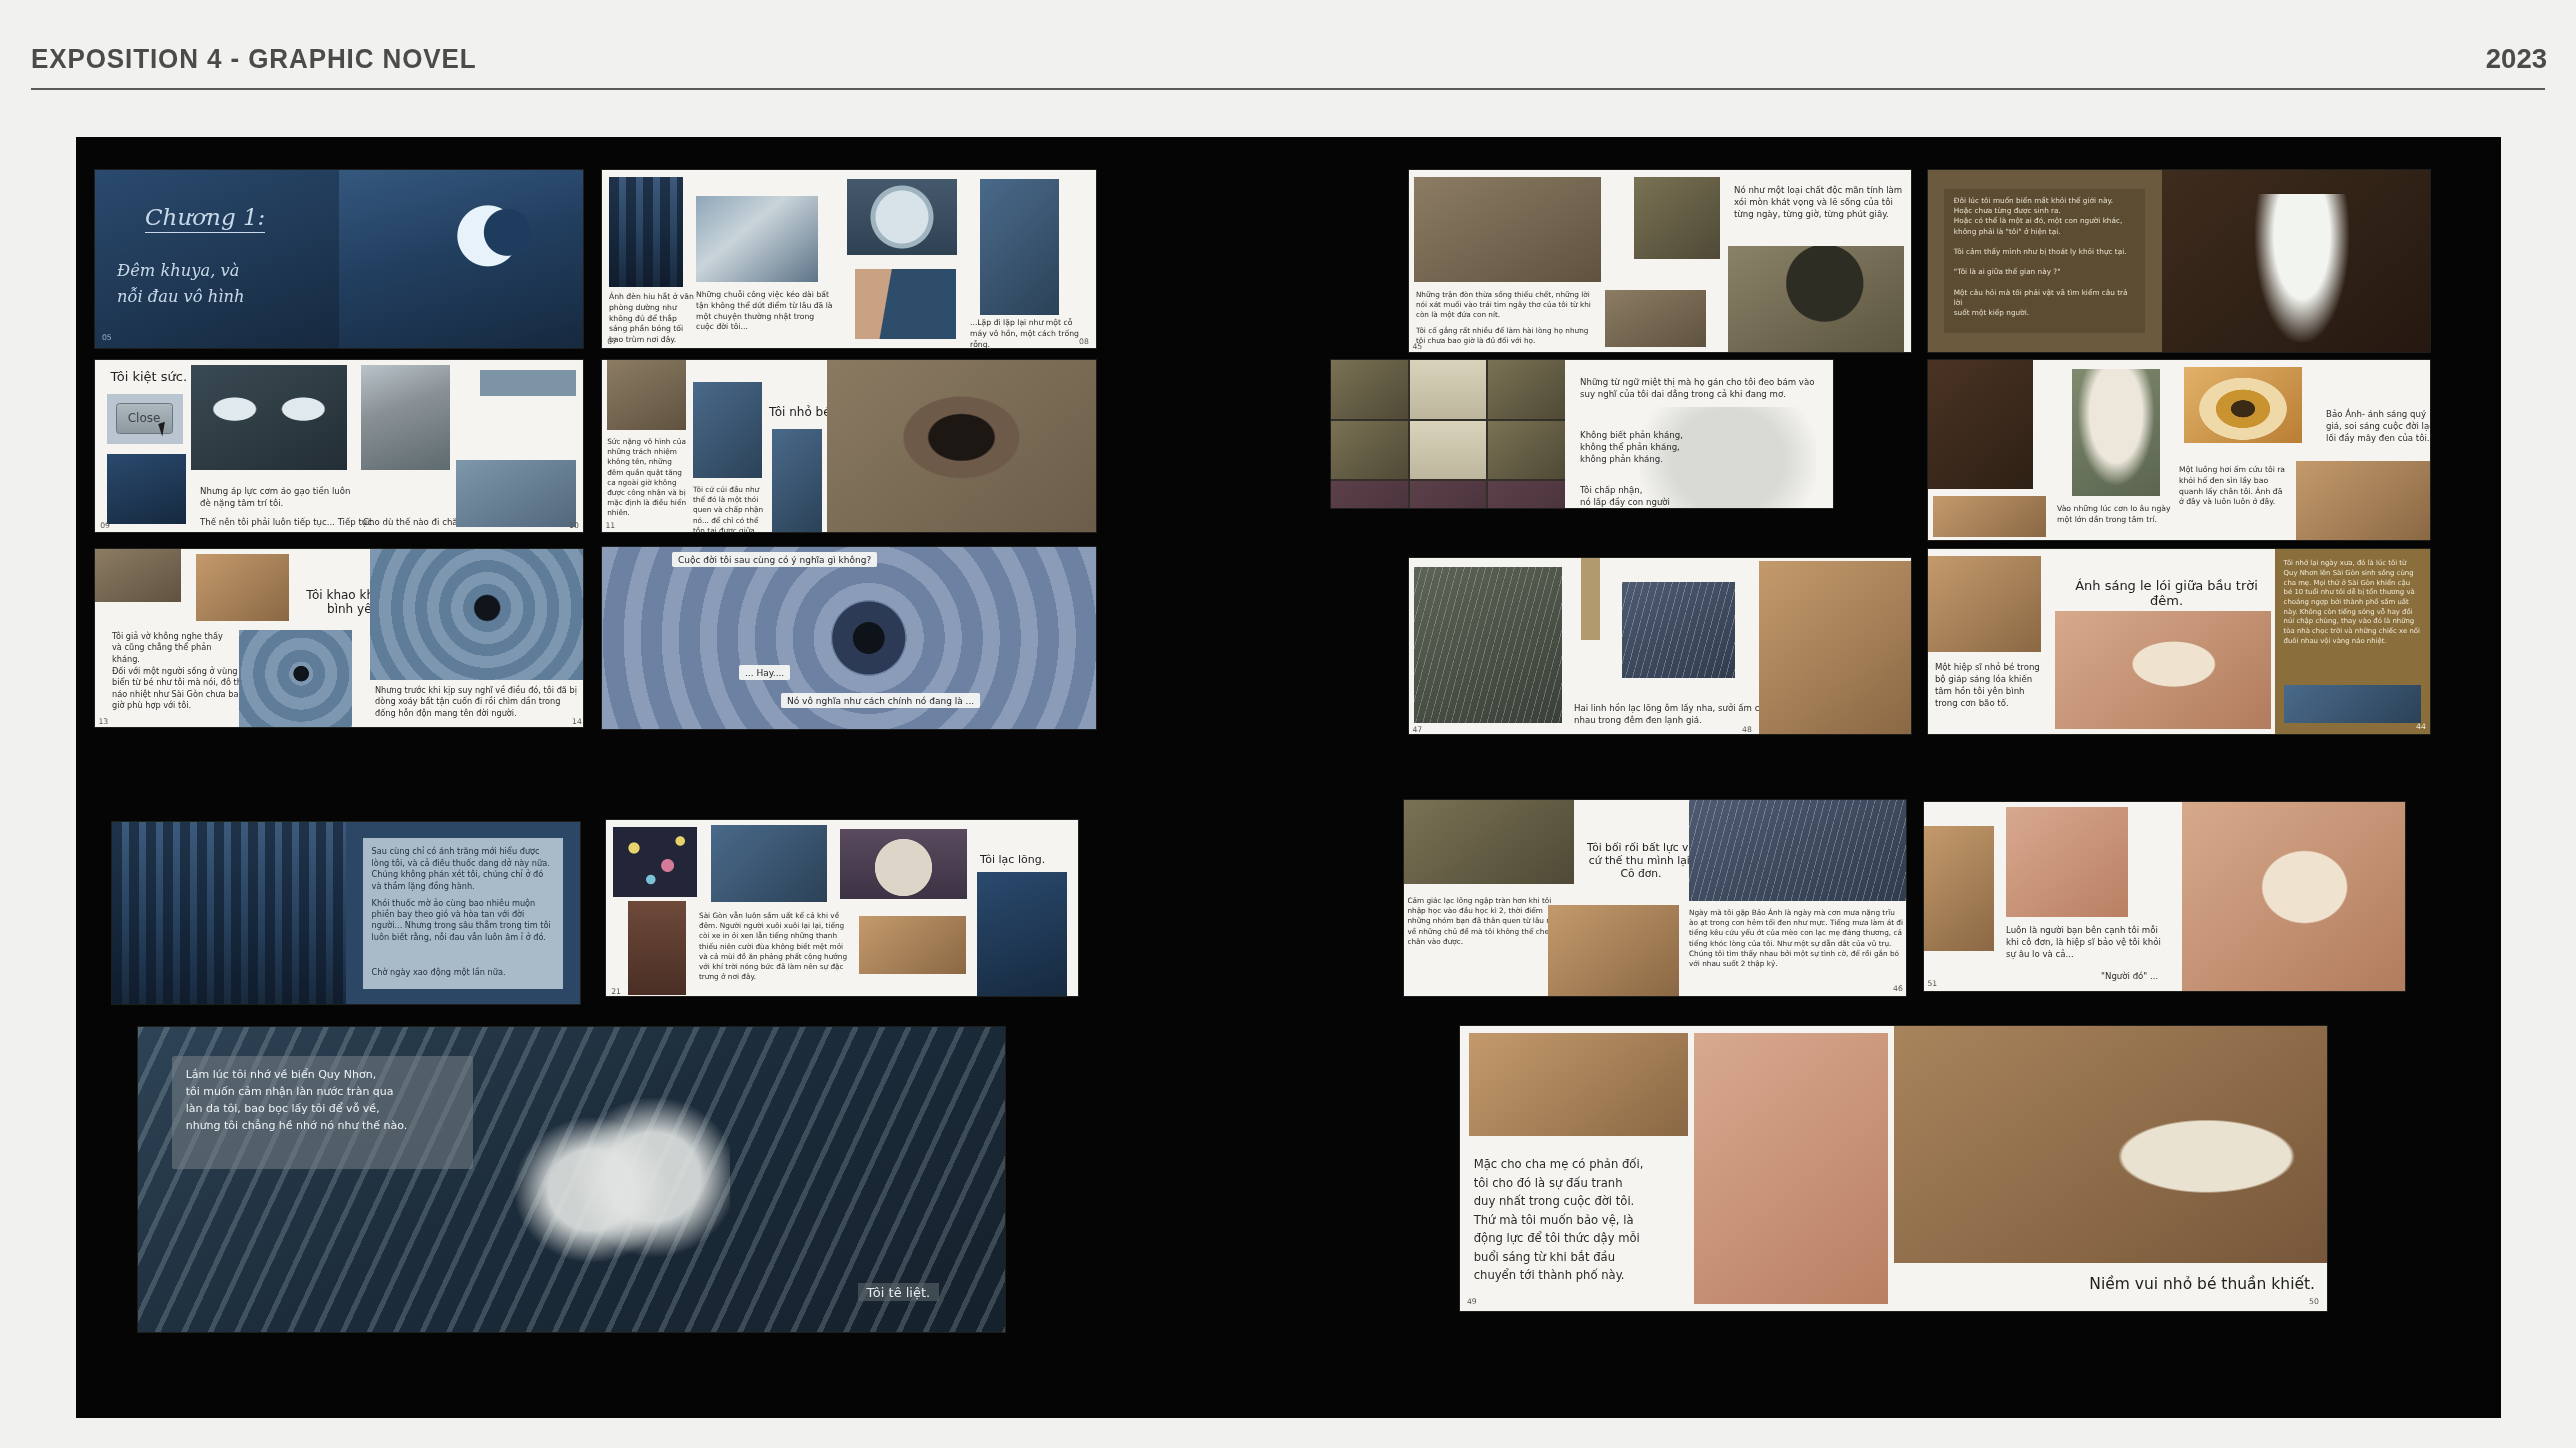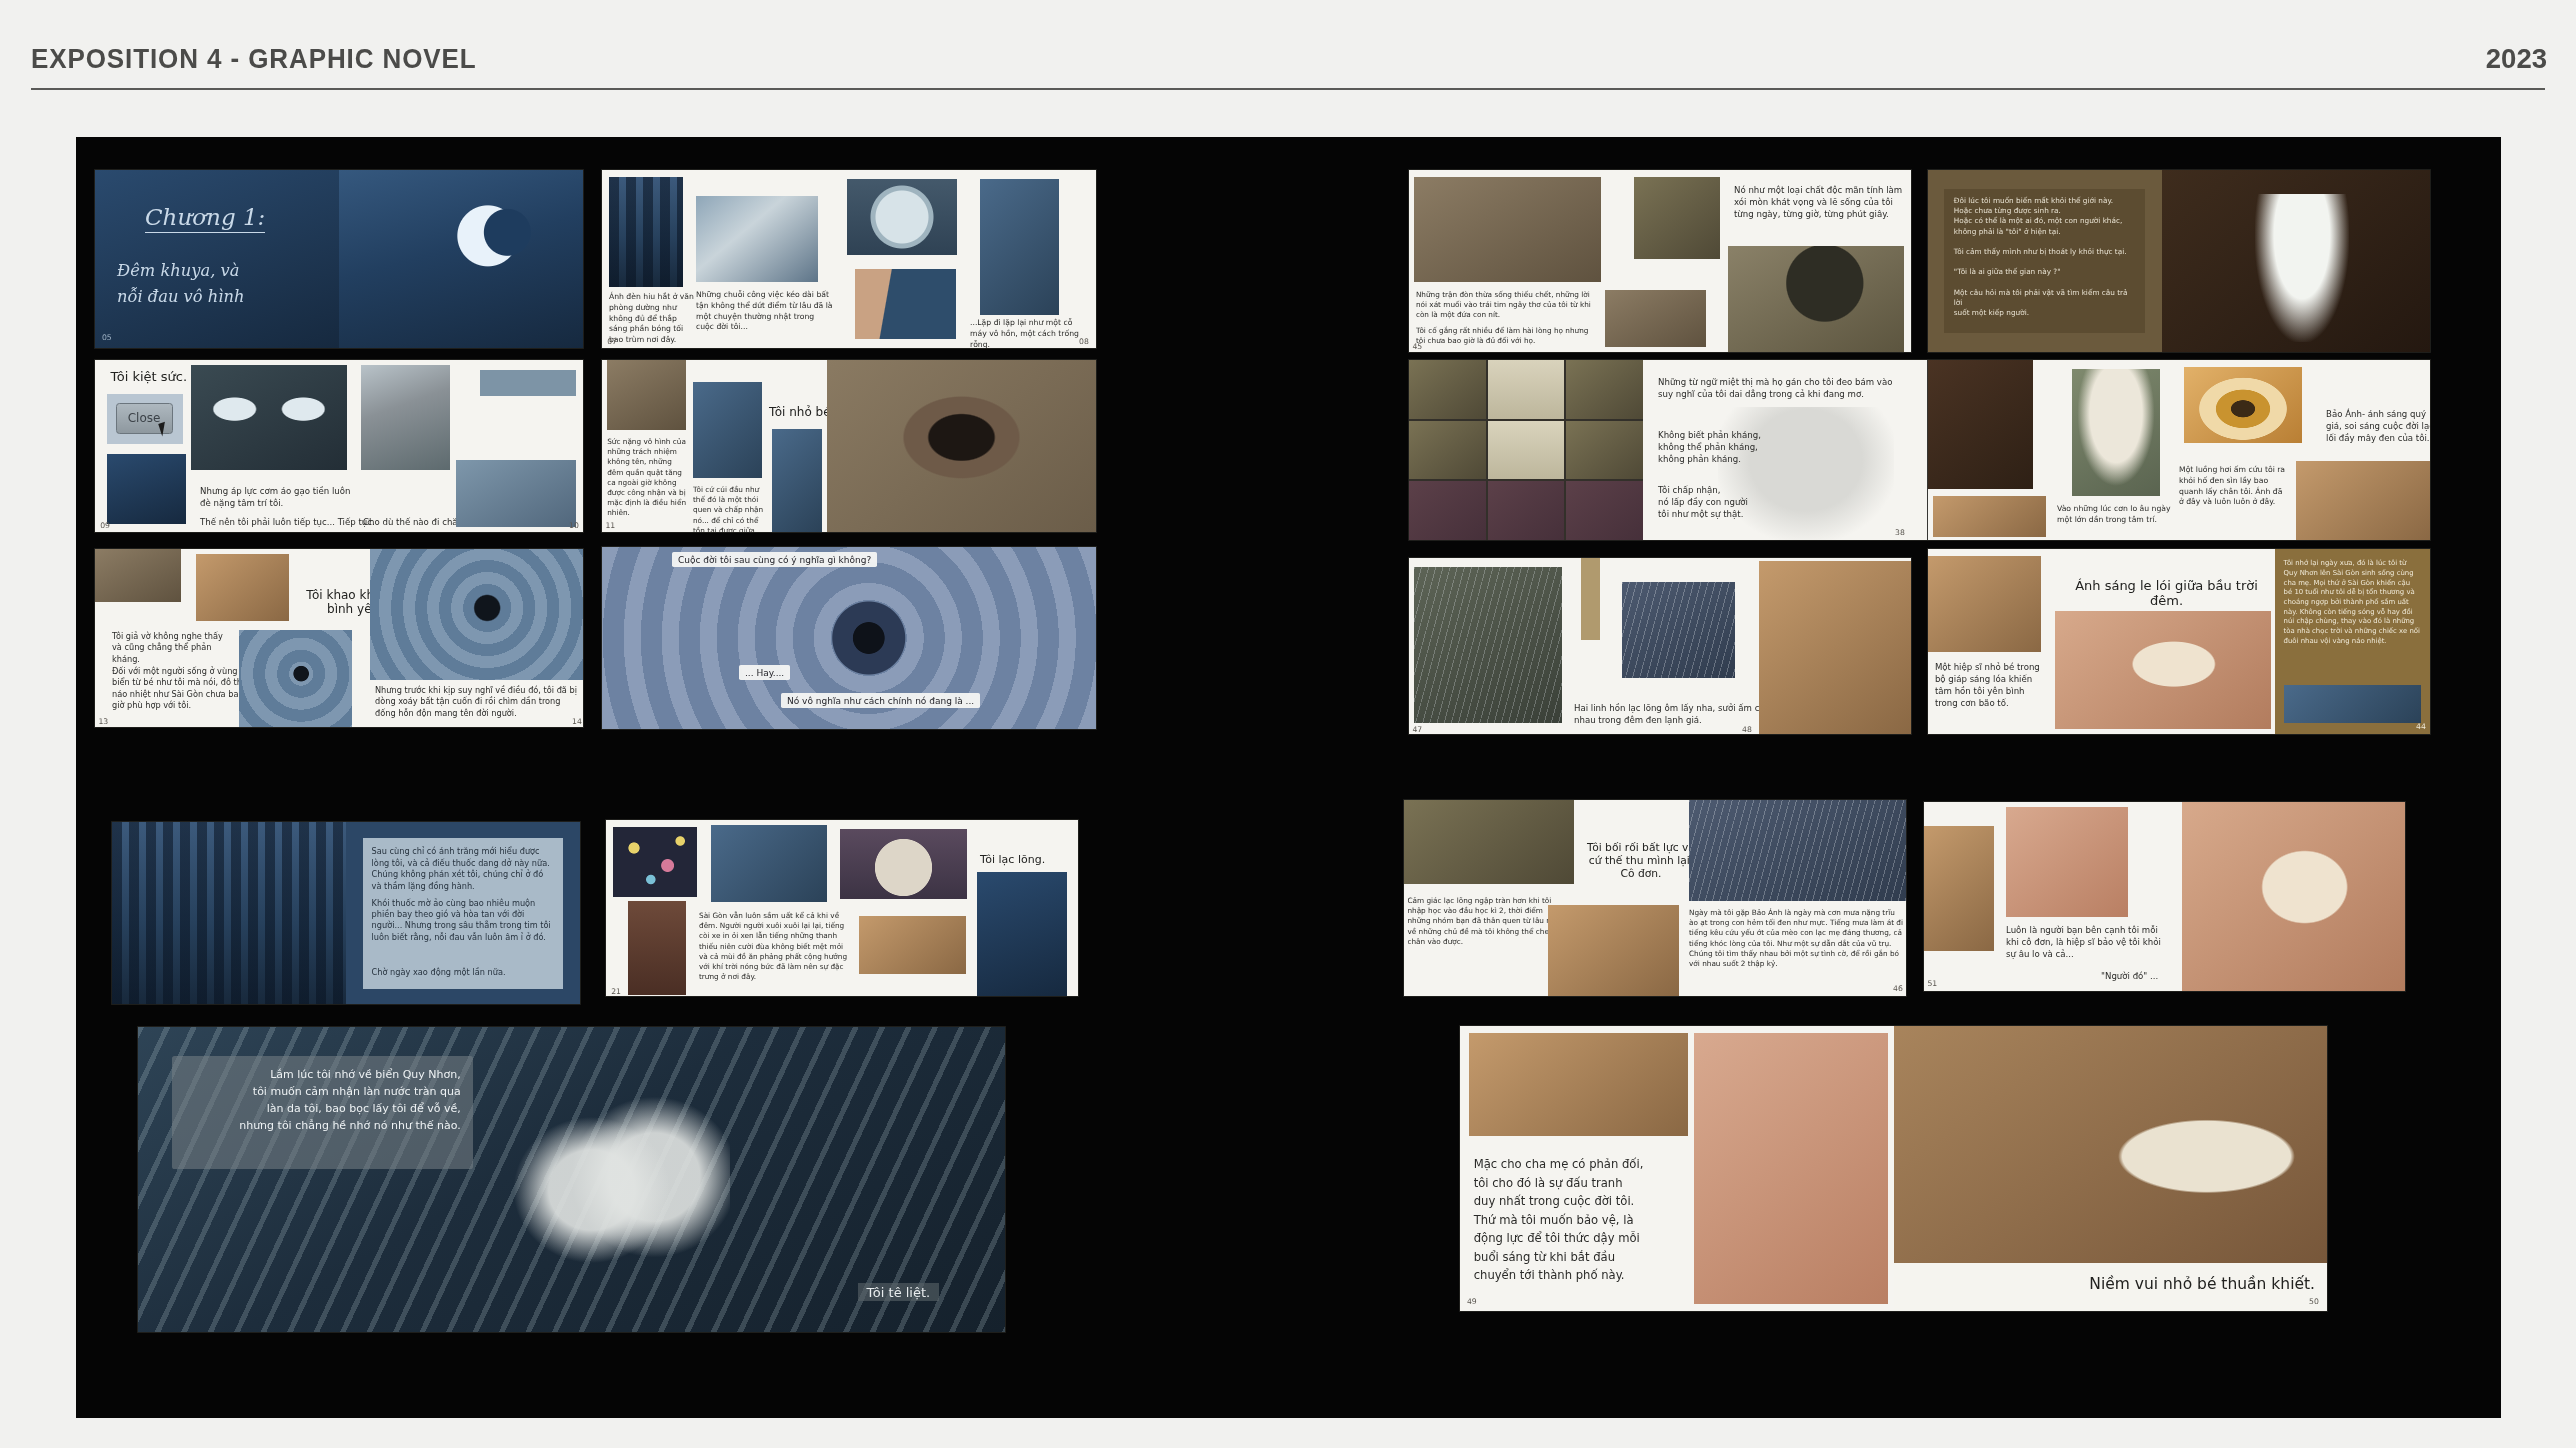--- a/index.html
+++ b/index.html
@@ -158,21 +158,21 @@
       <div class="panel a-church" style="left:22px;top:81px;width:58px;height:94px;"></div>
       <div class="c" style="left:93px;top:91px;width:150px;font-size:7.3px;">Sài Gòn vẫn luôn sầm uất kể cả khi về đêm. Người người xuôi xuôi lại lại, tiếng còi xe in ỏi xen lẫn tiếng những thanh thiếu niên cười đùa không biết mệt mỏi và cả mùi đồ ăn phảng phất cộng hưởng với khí trời nóng bức đã làm nên sự đặc trưng ở nơi đây.</div>
       <div class="panel a-warm" style="left:253px;top:96px;width:107px;height:58px;"></div>
       <div class="panel a-navy" style="left:371px;top:52px;width:90px;height:125px;"></div>
       <div class="pn" style="left:5.2px;top:167px;">21</div>
     </section>
 
     <section class="spread a-ocean" style="left:62px;top:890px;width:867px;height:305px;">
       <div class="feet" style="left:369px;top:34px;width:223px;height:258px;"></div>
       <div class="panel" style="left:34px;top:29px;width:301px;height:113px;background:rgba(120,130,135,.55);border-radius:2.6px;">
-        <div class="c" style="left:13.7px;top:10.3px;width:275px;font-size:11px;line-height:1.55;color:#eef2f4;text-align:right;">Lắm lúc tôi nhớ về biển Quy Nhơn,
+        <div class="c" style="left:13.7px;top:10.3px;width:275px;font-size:11px;line-height:1.55;color:#eef2f4;">Lắm lúc tôi nhớ về biển Quy Nhơn,
 tôi muốn cảm nhận làn nước tràn qua
 làn da tôi, bao bọc lấy tôi để vỗ về,
 nhưng tôi chẳng hề nhớ nó như thế nào.</div>
       </div>
       <div class="t" style="left:720px;top:256px;font-size:13px;color:#e8ecee;background:rgba(90,100,105,.6);padding:1.7px 8.6px;">Tôi tê liệt.</div>
     </section>
 
     <section class="spread" style="left:1333px;top:33px;width:502px;height:182px;">
       <div class="panel a-sepia" style="left:5.2px;top:6.9px;width:187px;height:105px;"></div>
       <div class="c" style="left:6.9px;top:120px;width:182px;font-size:7.3px;">Những trận đòn thừa sống thiếu chết, những lời nói xát muối vào trái tim ngây thơ của tôi từ khi còn là một đứa con nít.</div>
@@ -196,21 +196,21 @@
 "Tôi là ai giữa thế gian này ?"
 
 Một câu hỏi mà tôi phải vật vã tìm kiếm câu trả lời
 suốt một kiếp người.</div>
       </div>
       <div class="panel a-ghostroom" style="left:234px;top:0;width:269px;height:182px;">
         <div class="ghost" style="left:93px;top:24px;width:94px;height:148px;"></div>
       </div>
     </section>
 
-    <section class="spread" style="left:1333px;top:223px;width:502px;height:180px;padding-left:17px;">
+    <section class="spread" style="left:1255px;top:223px;width:502px;height:148px;">
       <div class="mouthgrid">
         <div class="a-olive"></div>
         <div class="a-boytile"></div>
         <div class="a-olive"></div>
         <div class="a-olive"></div>
         <div class="a-boytile"></div>
         <div class="a-olive"></div>
         <div class="a-plum"></div>
         <div class="a-plum"></div>
         <div class="a-plum"></div>

